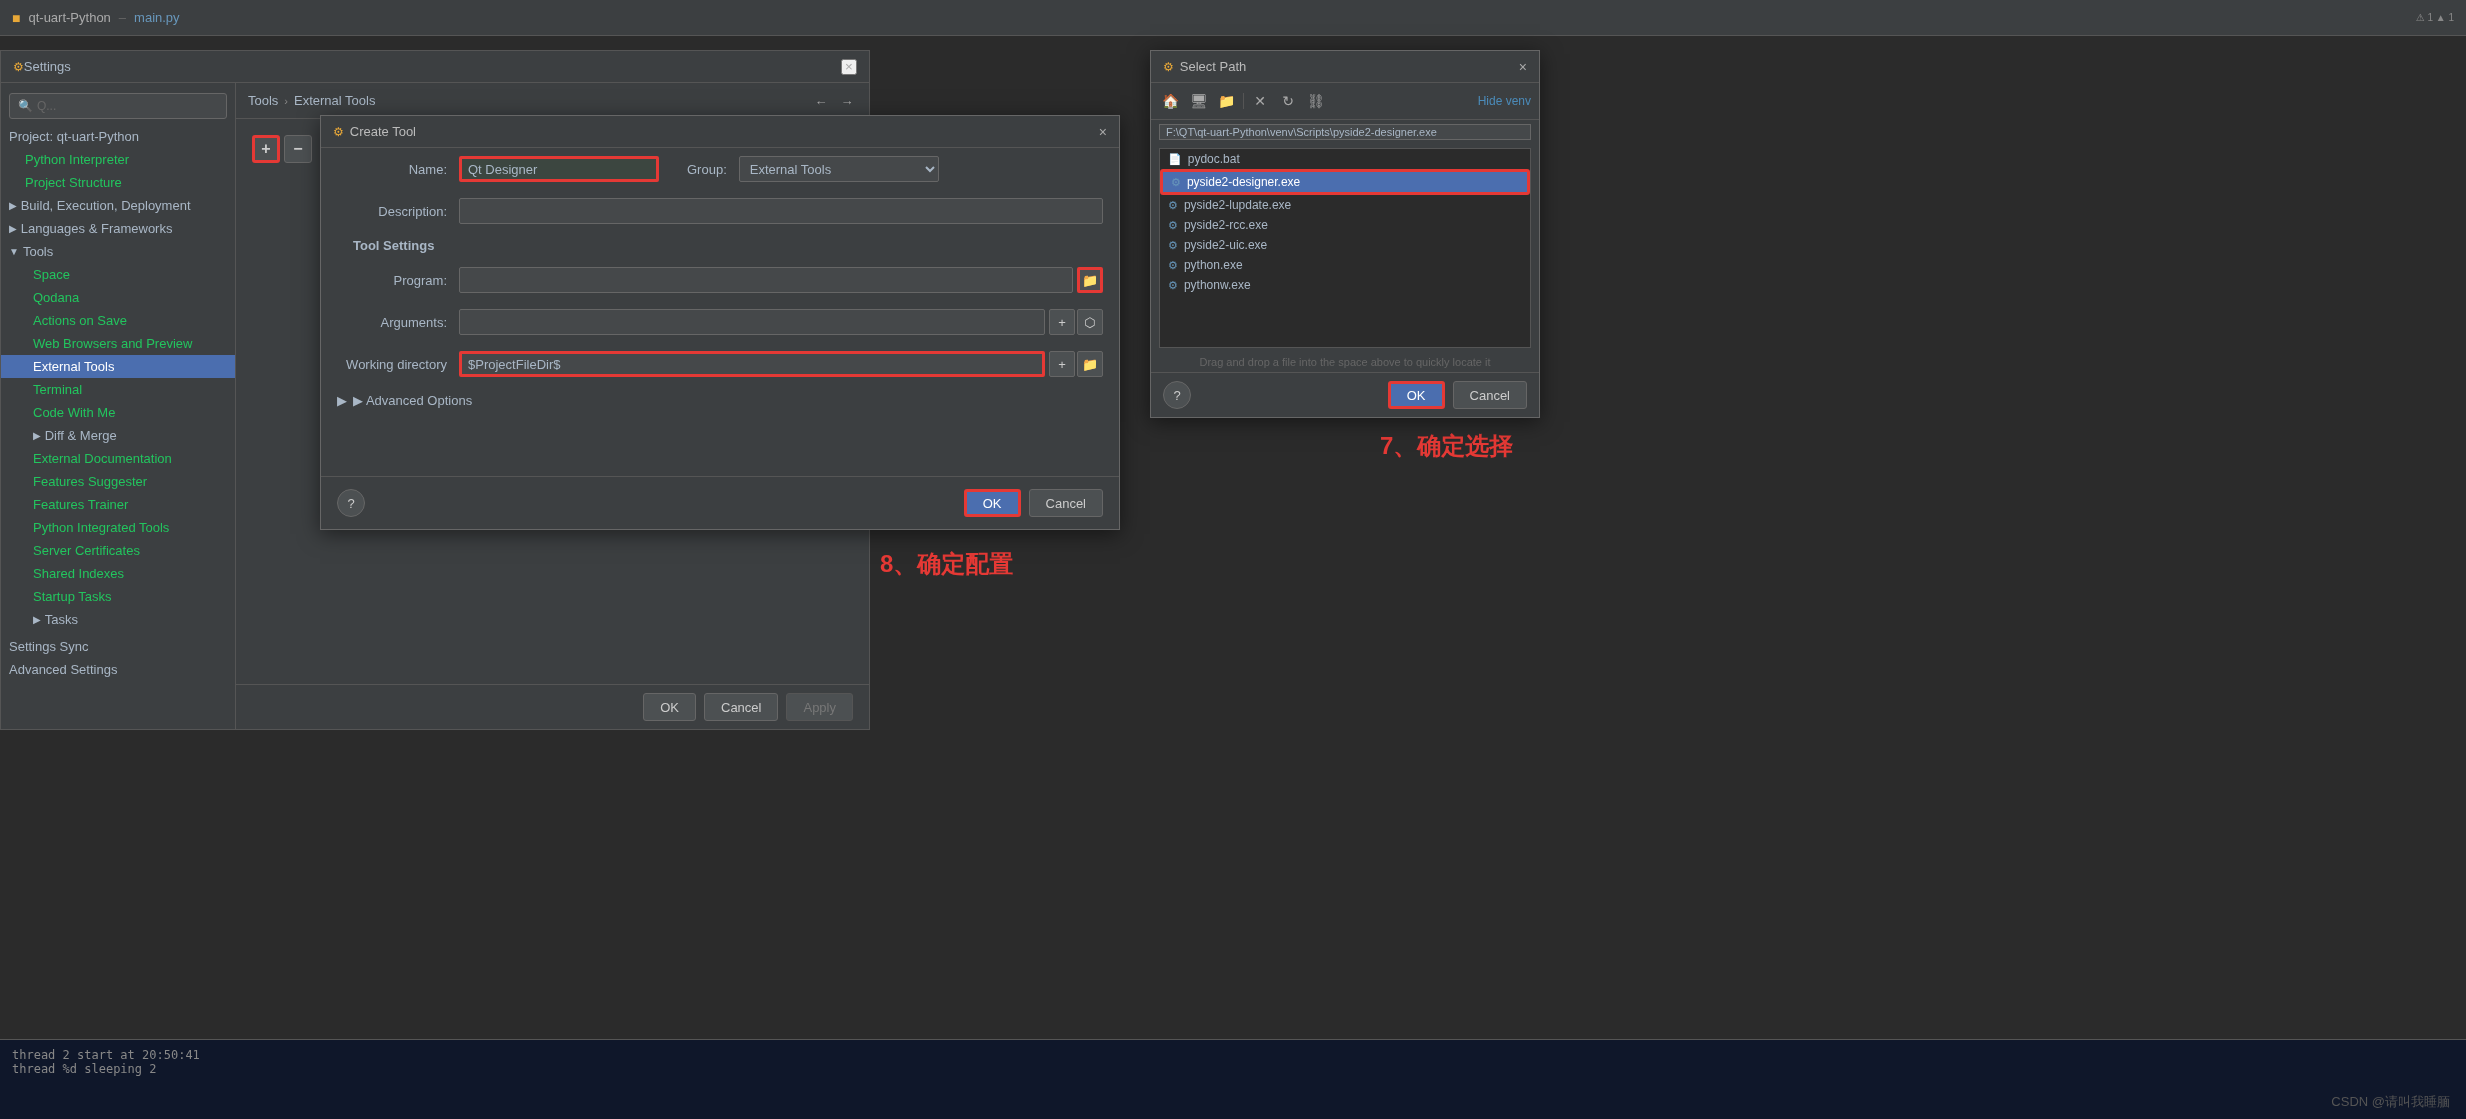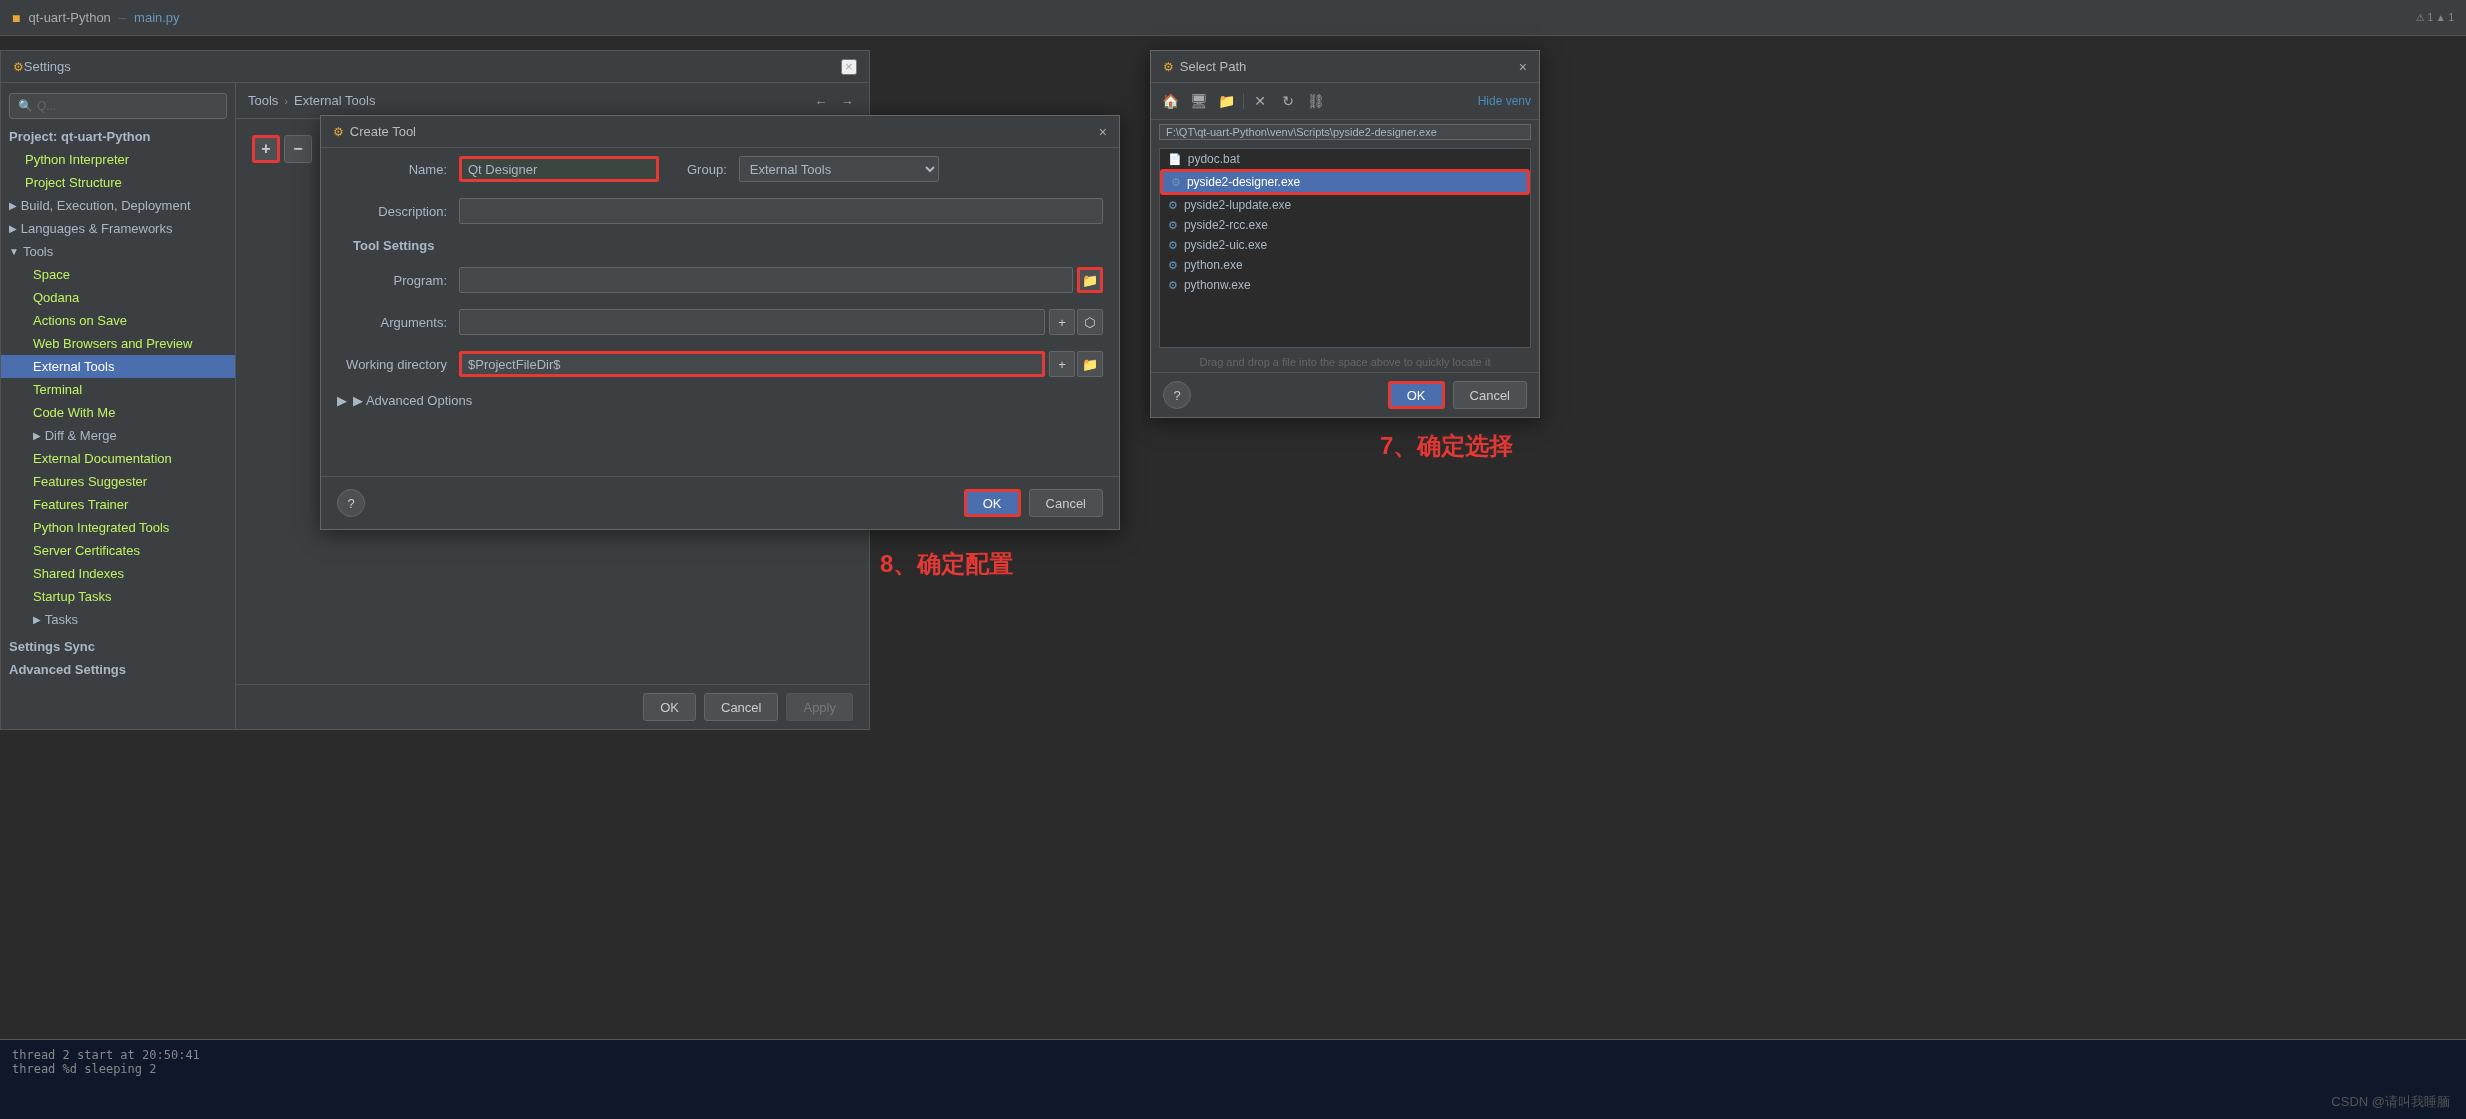--- a/index.html
+++ b/index.html
@@ -70,28 +70,28 @@
       display: flex;
       align-items: center;
       padding: 0 8px;
       color: #888;
       font-size: 12px;
     }
 
     .sidebar-item {
       padding: 4px 12px 4px 16px;
       cursor: pointer;
-      color: #bef264;
+      color: #22c55e;
       font-size: 13px;
       white-space: nowrap;
     }
     .sidebar-item.selected { background: #4b6eaf; color: #fff; }
     .sidebar-item.section-header {
       color: #a9b7c6;
-      font-weight: bold;
+      font-weight: normal;
       padding-left: 8px;
     }
     .sidebar-item.indent1 { padding-left: 24px; }
     .sidebar-item.indent2 { padding-left: 32px; }
 
     .sidebar-group {
       display: flex;
       align-items: center;
       padding: 4px 8px;
       cursor: pointer;

